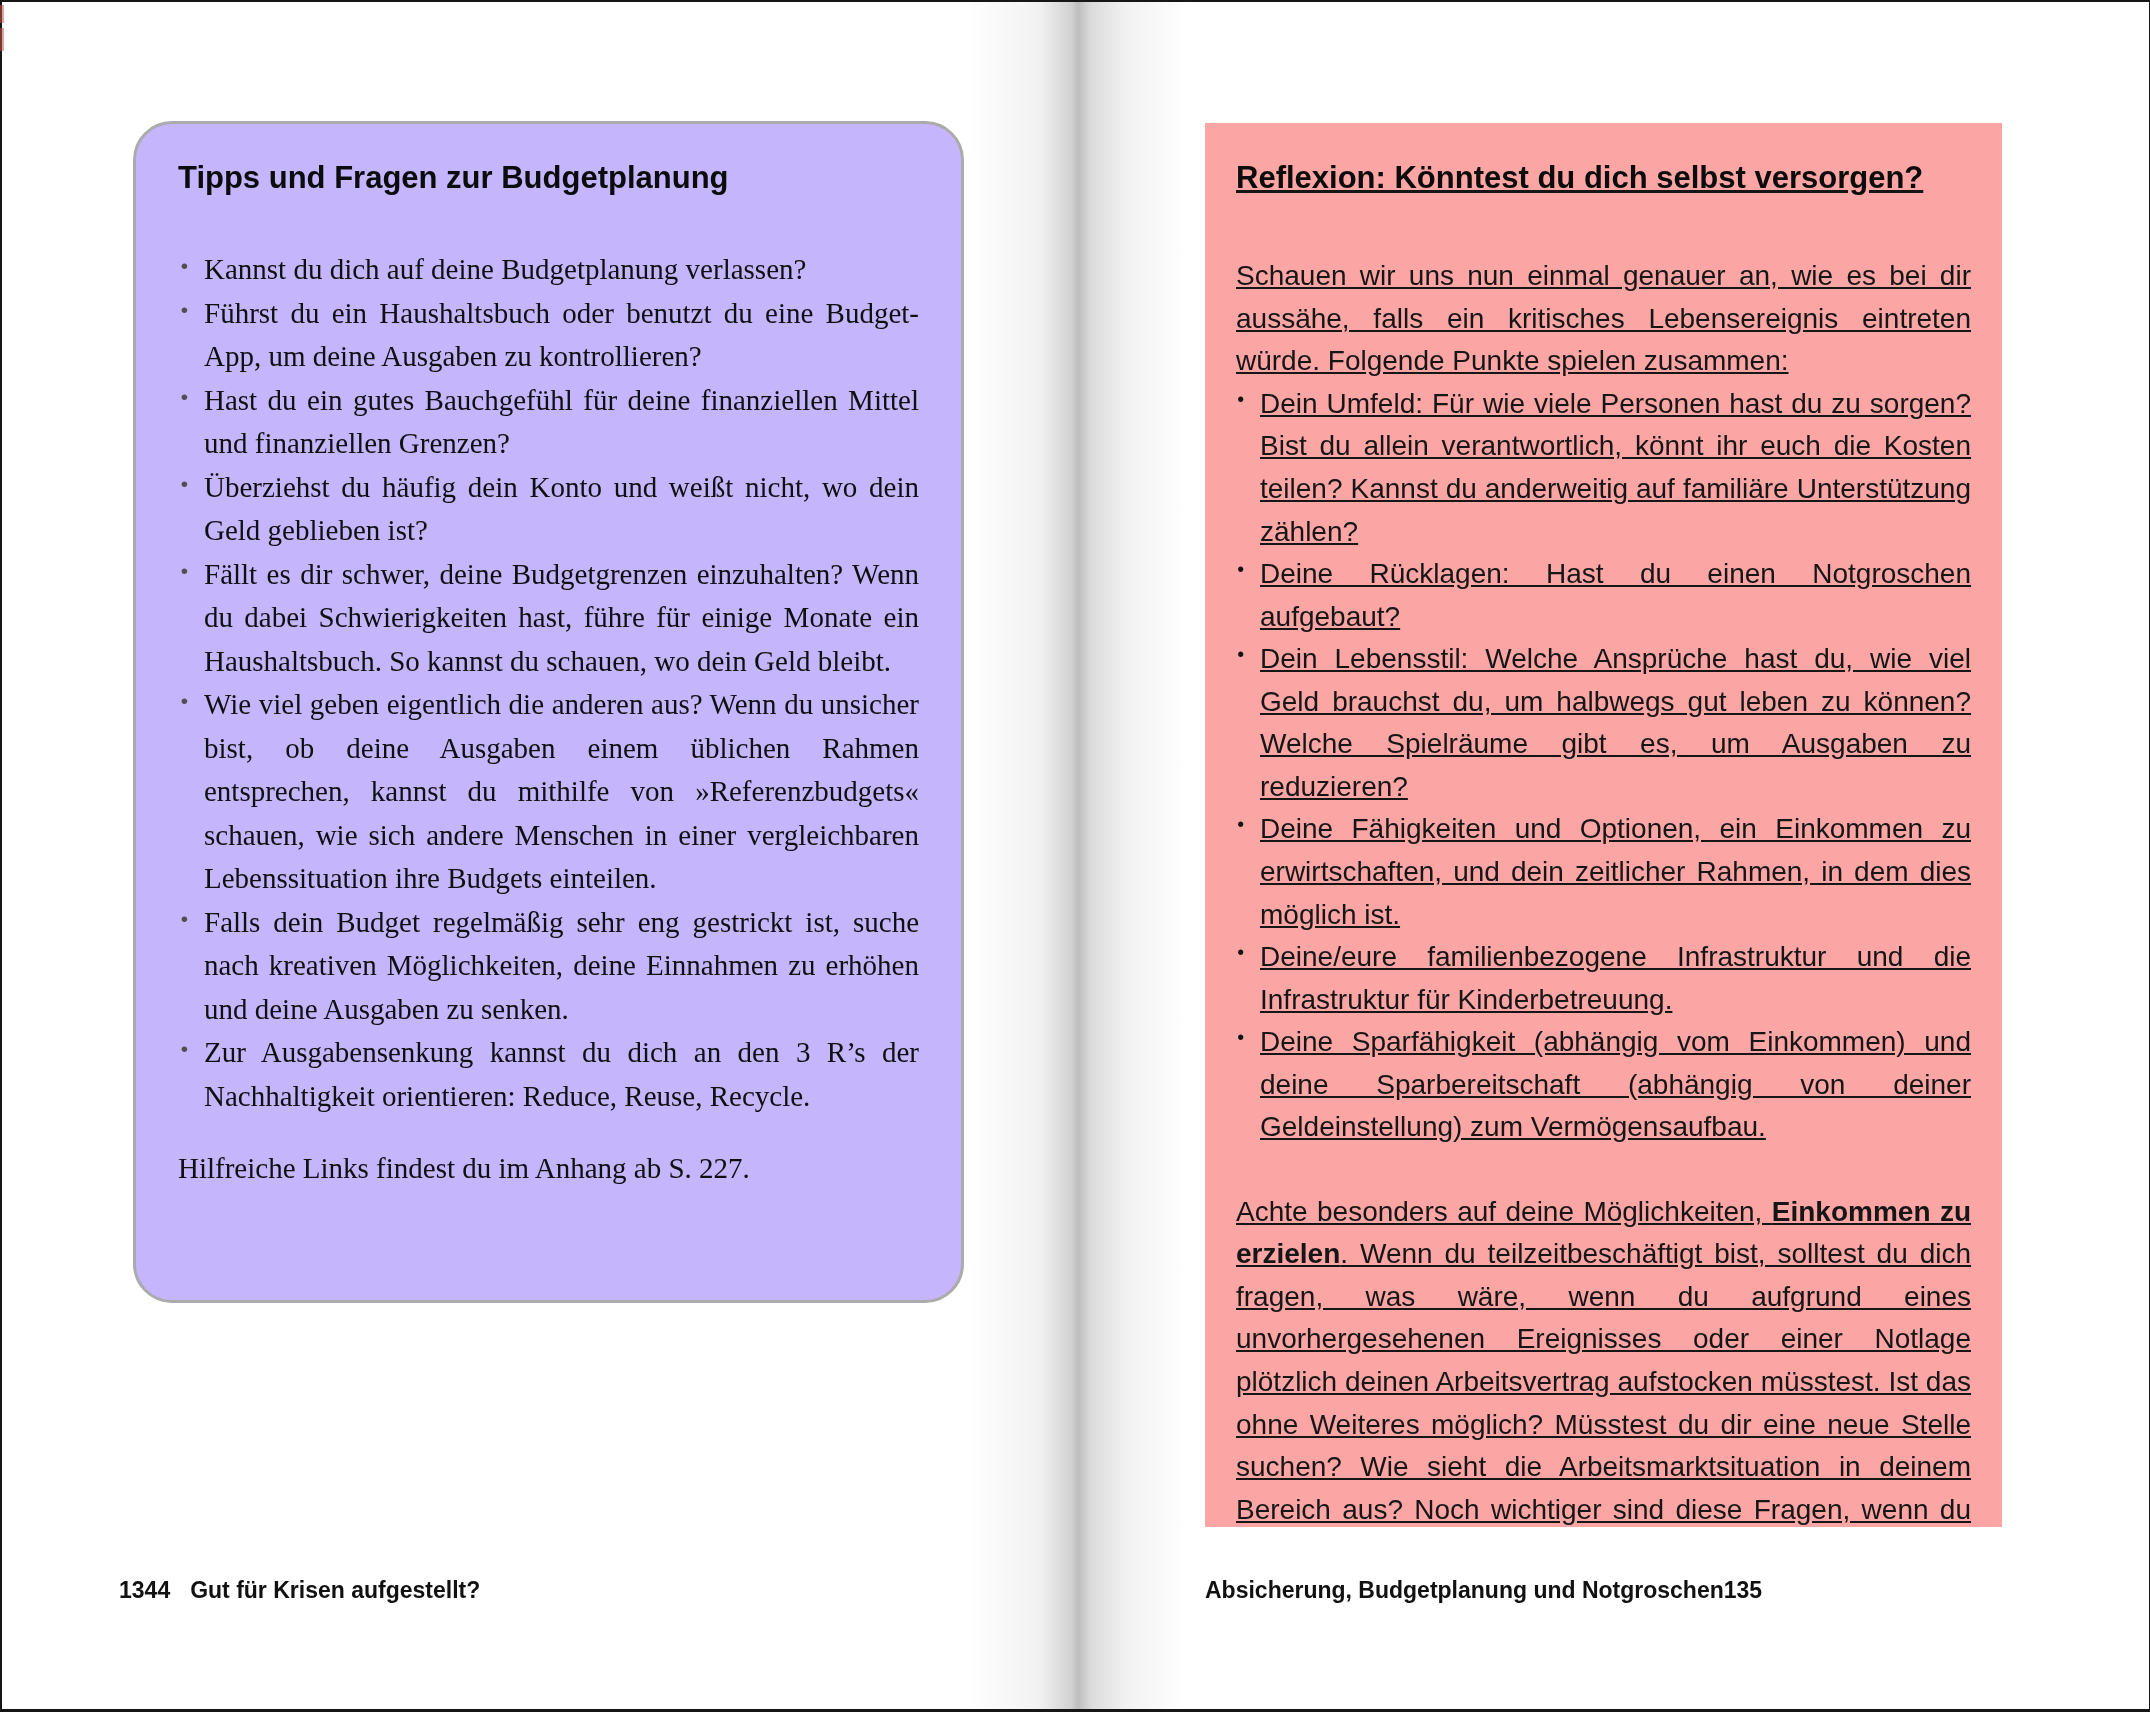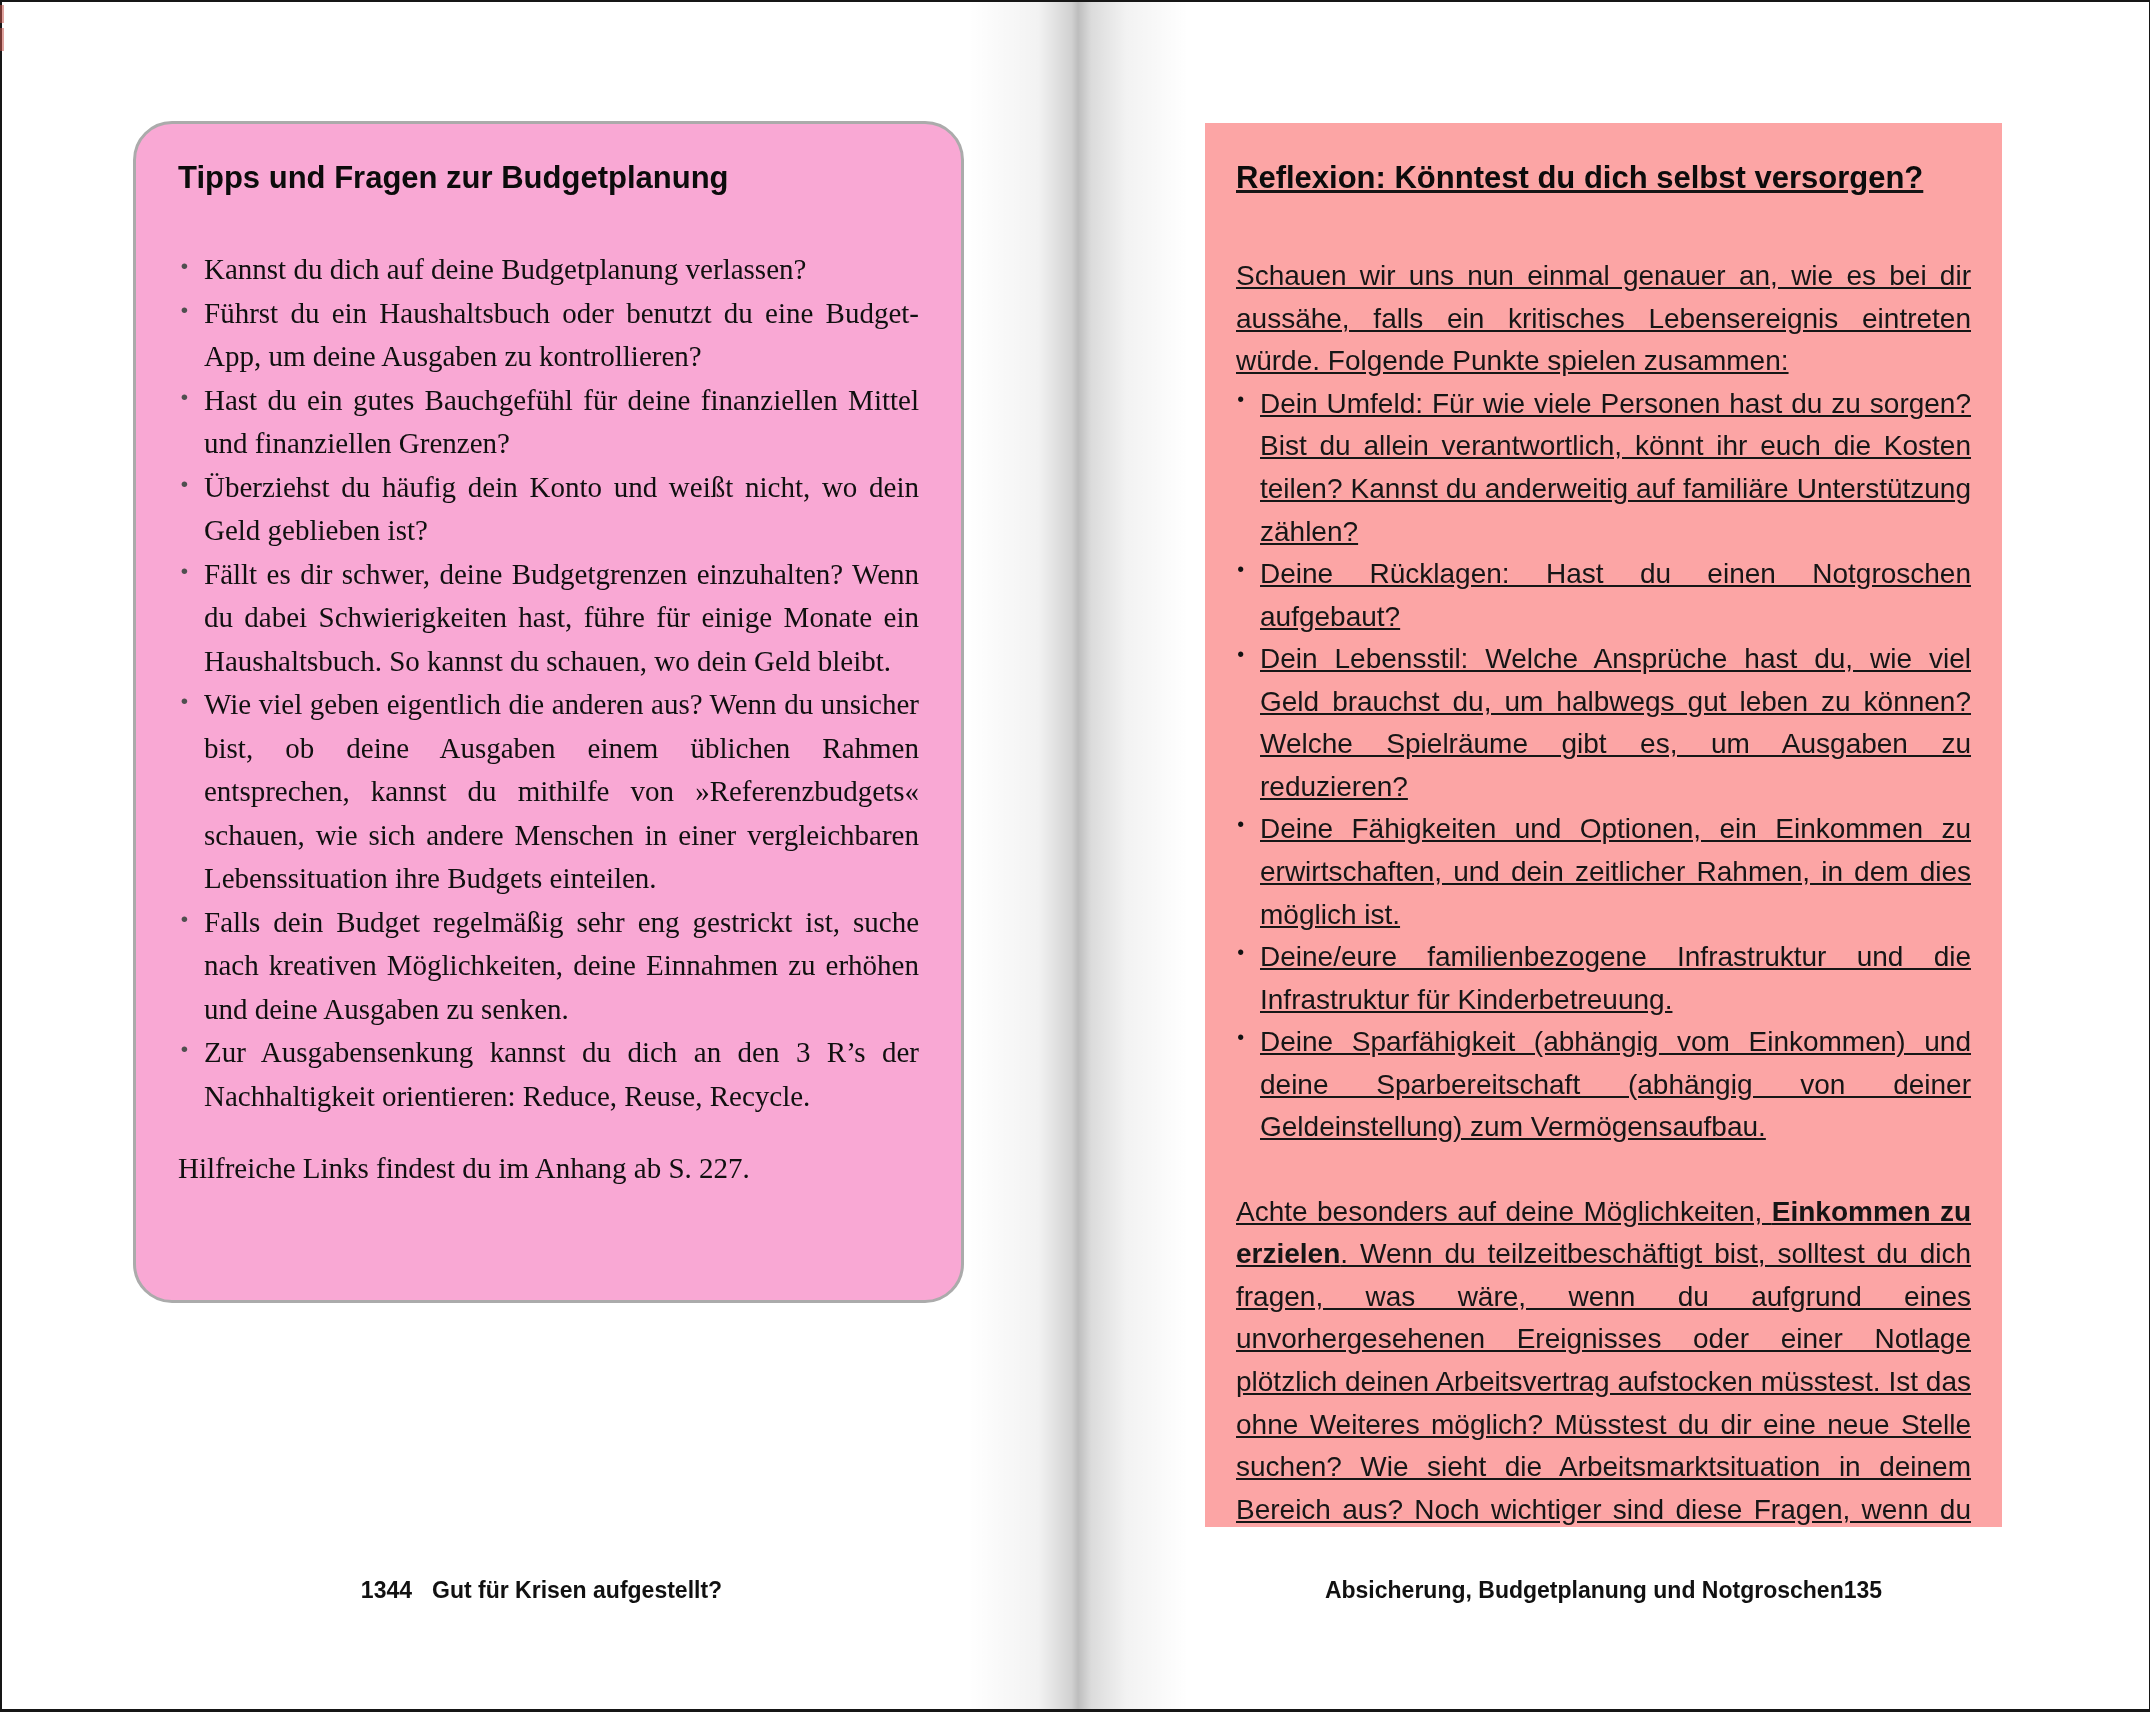--- a/index.html
+++ b/index.html
@@ -37,21 +37,21 @@
 
   
   .tip-box {
     position: absolute;
     left: 133px; top: 121px;
     width: 831px; height: 1182px;
     box-sizing: border-box;
     border: 3.4px solid #ababab;
     border-radius: 39px;
     padding: 34px 42px 27px 42px;
-    background: #f9a8d4;
+    background: #c4b5fd;
     font-family: "Liberation Serif", serif;
     font-size: 29px; line-height: 1.5;
     color: #101010;
   }
   .tip-box-title {
     font-family: "Liberation Sans", sans-serif;
     font-weight: 700;
     font-size: 31px; line-height: 1.3;
     margin: 0 0 50px 0;
     color: #0c0c0c;
@@ -101,21 +101,21 @@
     font-size: 0.70em;
     color: #111111;
     font-family: "Liberation Sans", sans-serif;
   }
   .closing-paragraph { margin: 42px 0 0 0; text-align: justify; hyphens: auto; -webkit-hyphens: auto; }
   .closing-paragraph .bold { font-weight: 700; }
 
   
   .footer {
     position: absolute; top: 1577px;
-    display: flex; justify-content: center; align-items: baseline;
+    display: flex; justify-content: flex-start; align-items: baseline;
     font-family: "Liberation Sans", sans-serif;
     font-weight: 700;
     font-size: 23px; line-height: 1.2;
     color: #111111;
   }
   .footer-left  { left: 119px;  width: 845px; }
   .footer-right { left: 1205px; width: 797px; }
   .chapter-number { margin-right: 20px; }
 </style>
 </head>

